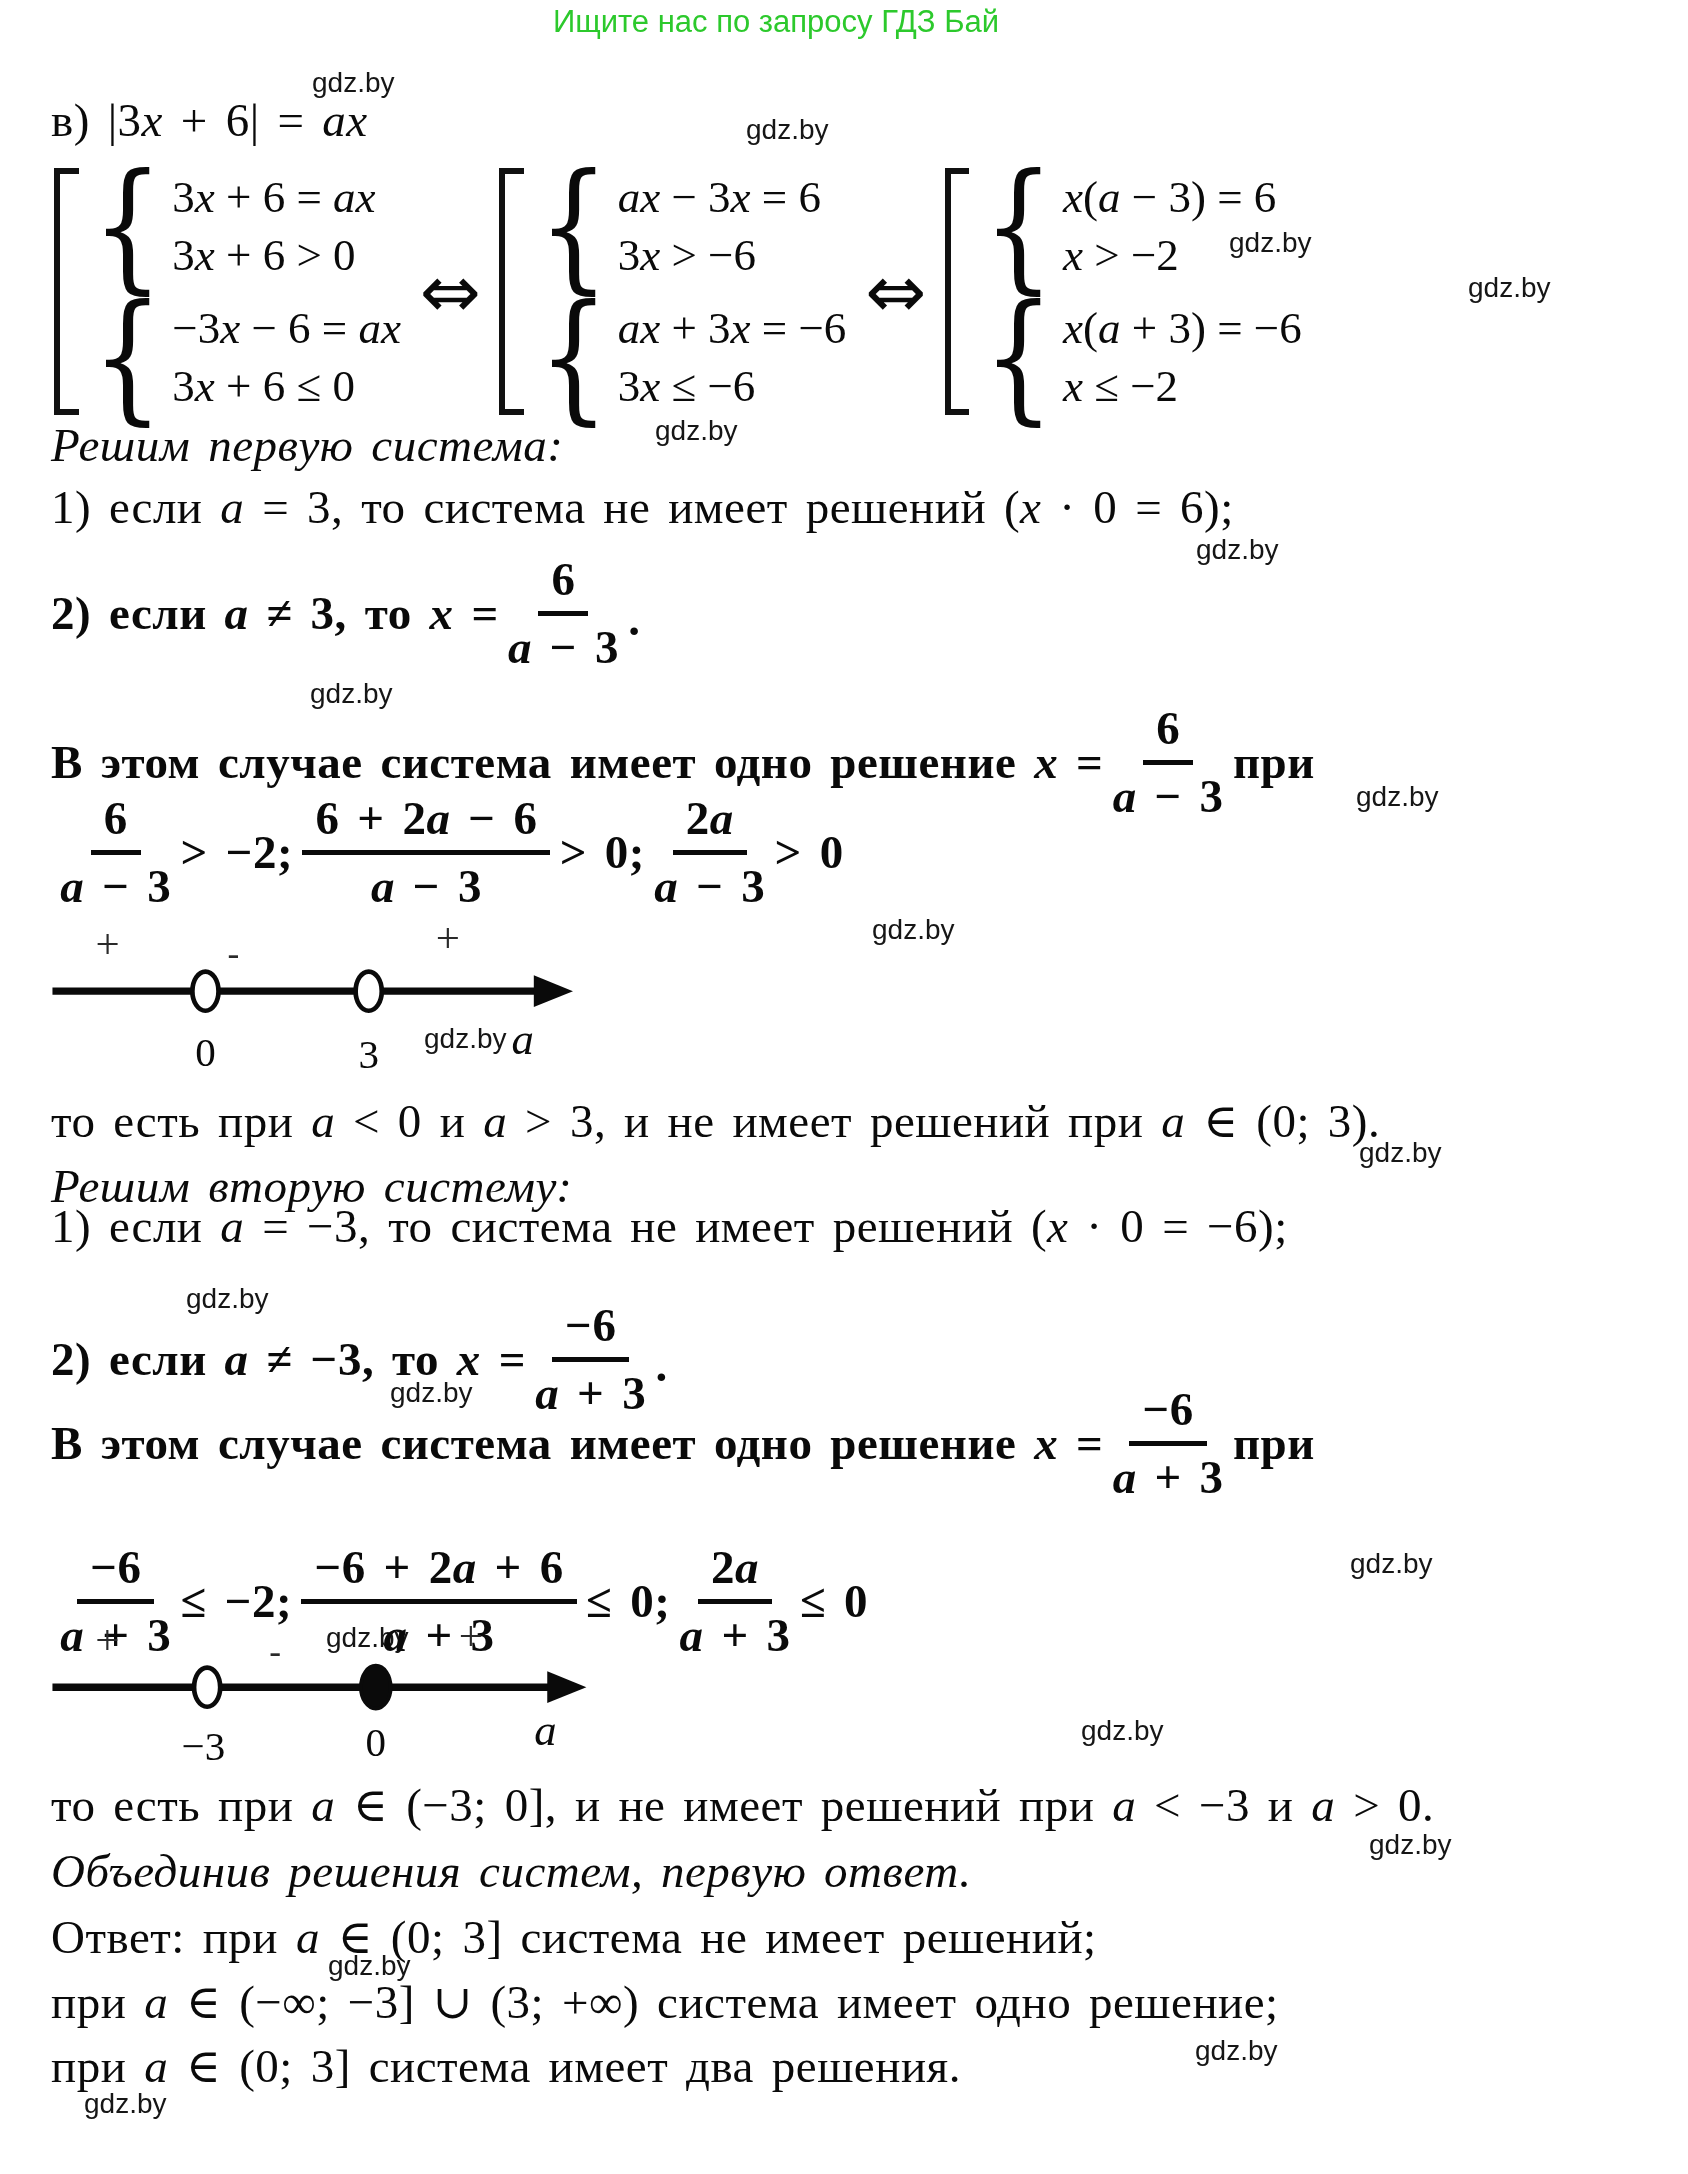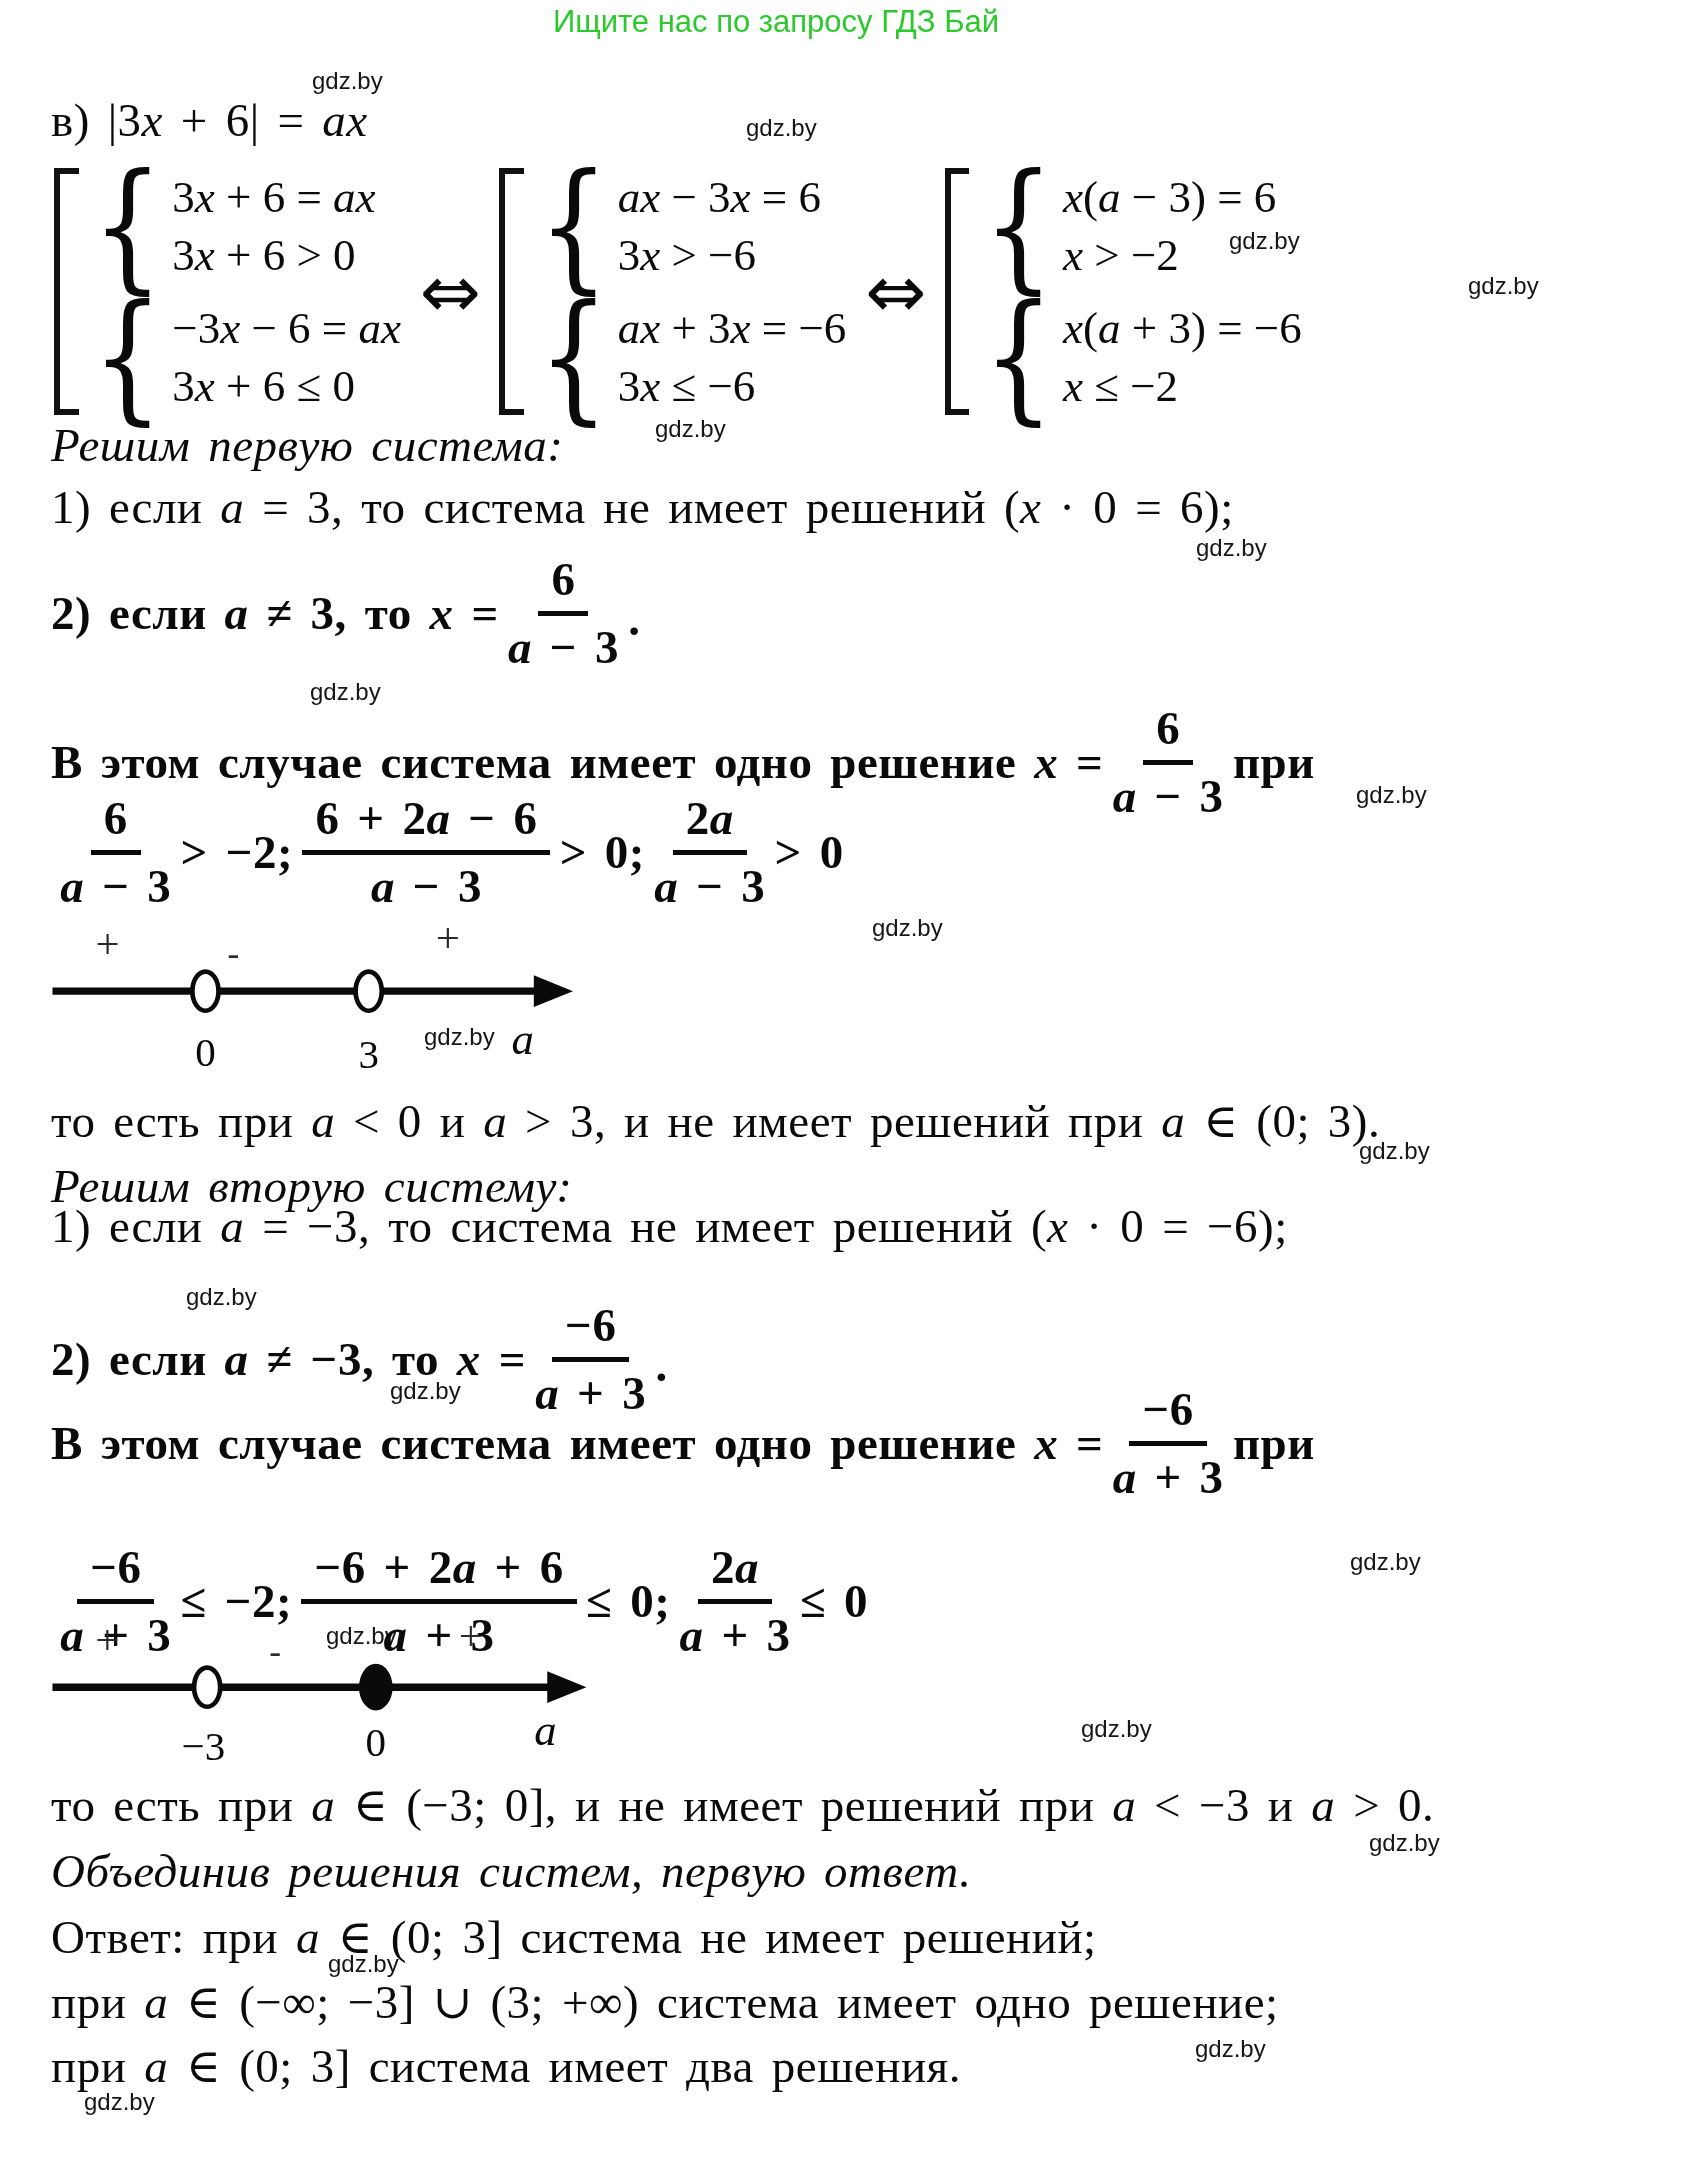--- a/index.html
+++ b/index.html
@@ -9,21 +9,21 @@
     overflow: hidden;
     border-radius: 24px;
   }
   .it { font-style: italic; }
   .title {
     position: absolute; top: 3.7px; left: 0; width: 100%; text-align: center;
     font-family: "Liberation Sans", sans-serif; font-size: 31px; color: #2cc92c;
   }
   .wm {
     position: absolute; font-family: "Liberation Sans", sans-serif;
-    font-size: 24px; color: #161616; white-space: nowrap;
+    font-size: 28px; color: #161616; white-space: nowrap;
   }
   .footer {
     position: absolute; top: 2131px; left: 0; width: 100%; text-align: center;
     font-family: "Liberation Sans", sans-serif; font-size: 31px; color: #5b2b8f;
     letter-spacing: 0.9px;
   }
   .line {
     position: absolute; left: 51px; font-size: 47px; white-space: nowrap;
     word-spacing: 5.6px; letter-spacing: 0.5px;
   }

